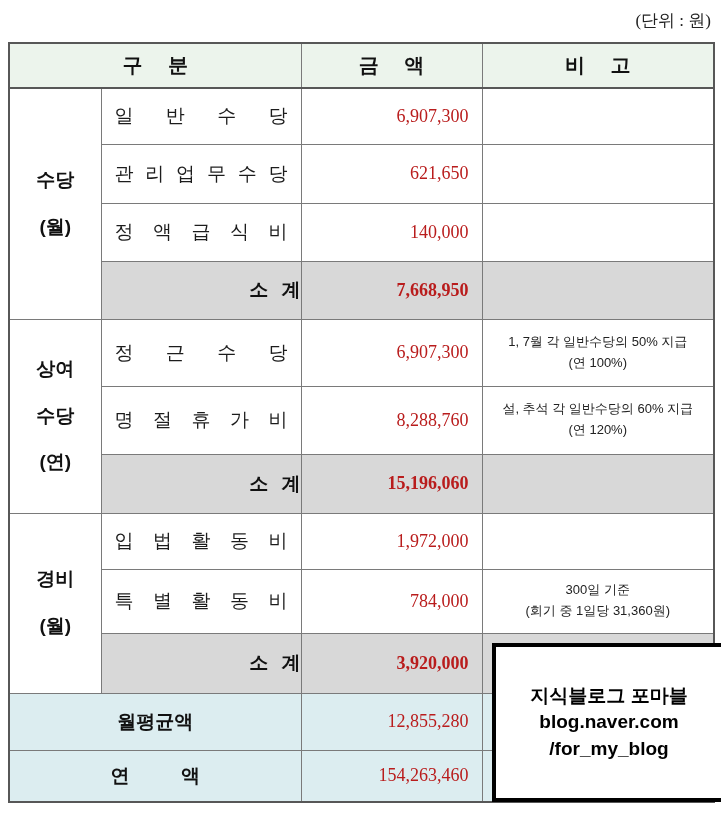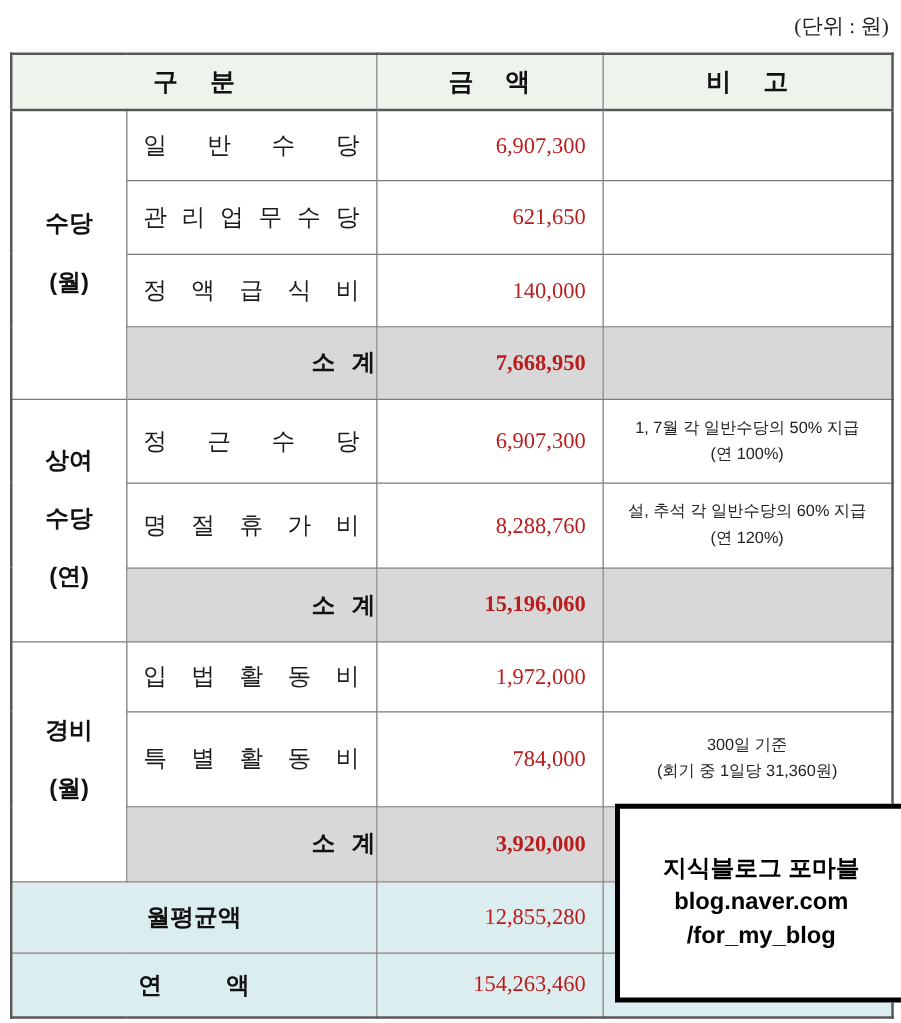--- a/index.html
+++ b/index.html
@@ -217,21 +217,21 @@
 
   <tr style="height:56px;">
     <td class="group-cell" rowspan="3">경비
 (월)</td>
     <td class="item-cell">
           <div class="dist">입 법 활 동 비</div>
         </td>
     <td class="amount-cell">1,972,000</td>
     <td class="note-cell"></td>
   </tr>
-  <tr style="height:76px;">
+  <tr style="height:64px;">
     <td class="item-cell">
           <div class="dist">특 별 활 동 비</div>
         </td>
     <td class="amount-cell">784,000</td>
     <td class="note-cell">300일 기준
 (회기 중 1일당 31,360원)</td>
   </tr>
   <tr class="subtotal-row" style="height:60px;">
     <td class="subtotal-label">소 계</td>
     <td class="amount-cell">3,920,000</td>

